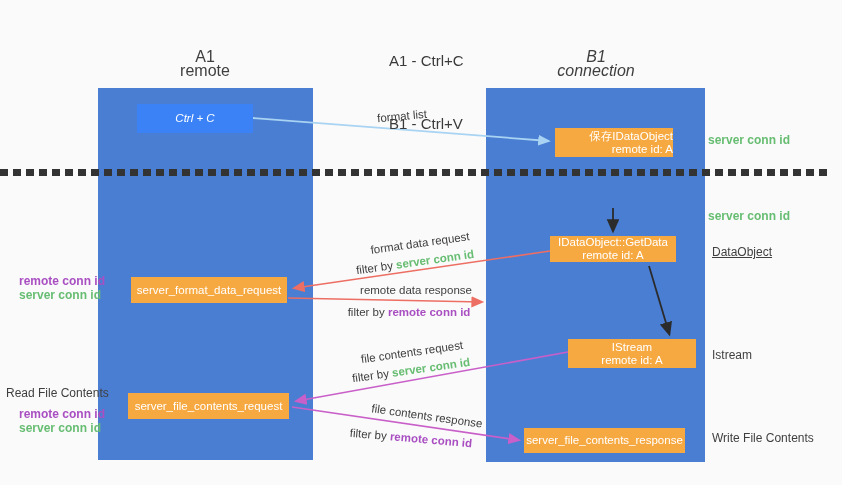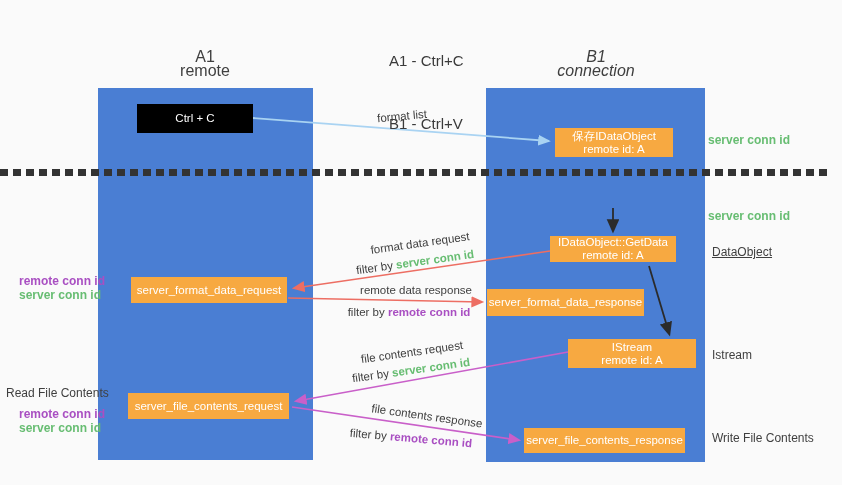--- a/index.html
+++ b/index.html
@@ -22,21 +22,21 @@
     position:absolute;left:0;top:169px;width:828px;height:7px;z-index:2;
     background:repeating-linear-gradient(90deg,#333 0 8px,transparent 8px 13px);
   }
   svg.arrows{position:absolute;left:0;top:0;z-index:3;}
   .node{
     position:absolute;z-index:4;display:flex;flex-direction:column;
     align-items:center;justify-content:center;
     font-size:11.5px;line-height:13px;color:#fff;text-align:center;
   }
   .node.orange{background:#f7a941;}
-  .node.green{background:#000000;}
+  .node.green{background:#3b82f6;font-style:italic;}
   .elabel{
     position:absolute;z-index:5;font-size:11.5px;color:#3f3f3f;white-space:nowrap;
     transform:translate(-50%,-50%);
   }
   .rneg{transform:translate(-50%,-50%) rotate(-8deg);}
   .rpos{transform:translate(-50%,-50%) rotate(8deg);}
   .rpos5{transform:translate(-50%,-50%) rotate(5deg);}
   .rneg5{transform:translate(-50%,-50%) rotate(-5deg);}
   .side-label{
     position:absolute;z-index:5;font-size:12px;white-space:nowrap;color:#3f3f3f;
@@ -92,38 +92,35 @@
     <line x1="288" y1="298" x2="481" y2="302" stroke="#ed6e63" stroke-width="1.6" marker-end="url(#m-red)"></line>
     <line x1="649" y1="266" x2="669" y2="333" stroke="#2b2b2b" stroke-width="1.8" marker-end="url(#m-black)"></line>
     <line x1="568" y1="352" x2="297" y2="401" stroke="#c95fc9" stroke-width="1.6" marker-end="url(#m-mag)"></line>
     <line x1="292" y1="407" x2="518" y2="440" stroke="#c95fc9" stroke-width="1.6" marker-end="url(#m-mag)"></line>
   </svg>
 
   <div class="node green" style="left:137px;top:104px;width:116px;height:29px;">
     <div>Ctrl + C</div>
   </div>
 
-  <div class="node orange" style="left:555px;top:128px;width:118px;height:29px;">
+  <div class="node orange" style="left:555px;top:128px;width:118px;height:29px;align-items:flex-end;">
     <div>保存IDataObject</div>
     <div>remote id: A</div>
   </div>
 
 
   <div class="node orange" style="left:550px;top:236px;width:126px;height:26px;">
     <div>IDataObject::GetData</div>
     <div>remote id: A</div>
   </div>
 
   <div class="node orange" style="left:131px;top:277px;width:156px;height:26px;">
     <div>server_format_data_request</div>
   </div>
 
-  <div class="node orange" style="left:487px;top:289px;width:157px;height:27px;">
-    <div>server_format_data_response</div>
-  </div>
 
   <div class="node orange" style="left:568px;top:339px;width:128px;height:29px;">
     <div>IStream</div>
     <div>remote id: A</div>
   </div>
 
   <div class="node orange" style="left:524px;top:428px;width:161px;height:25px;">
     <div>server_file_contents_response</div>
   </div>
 

